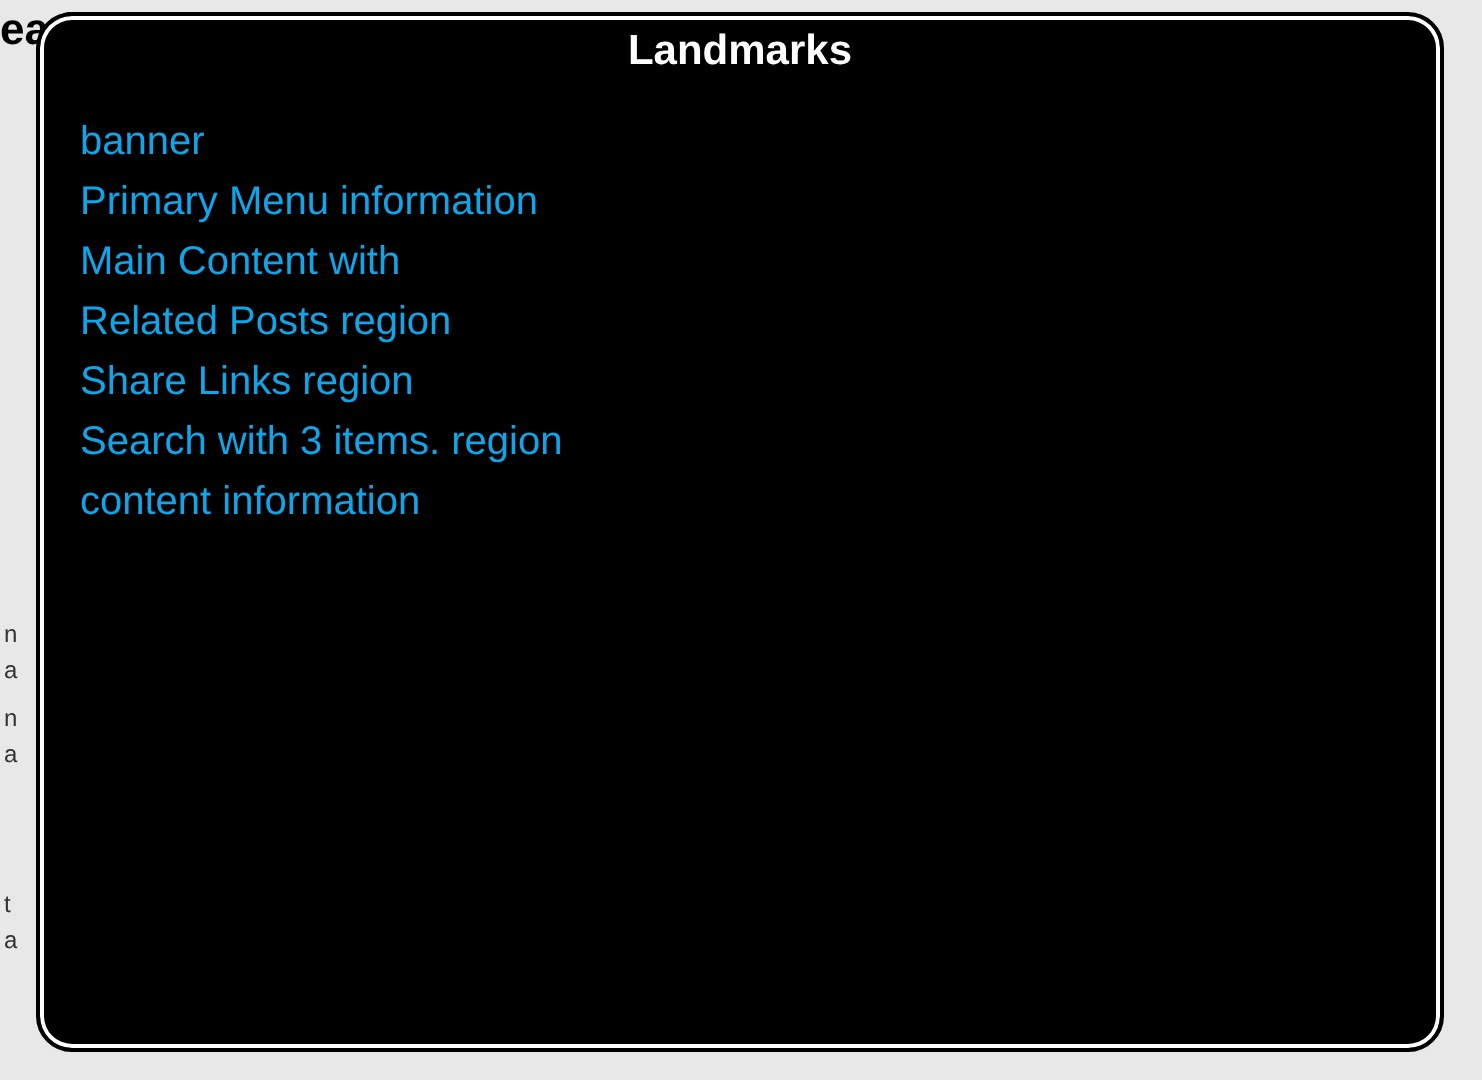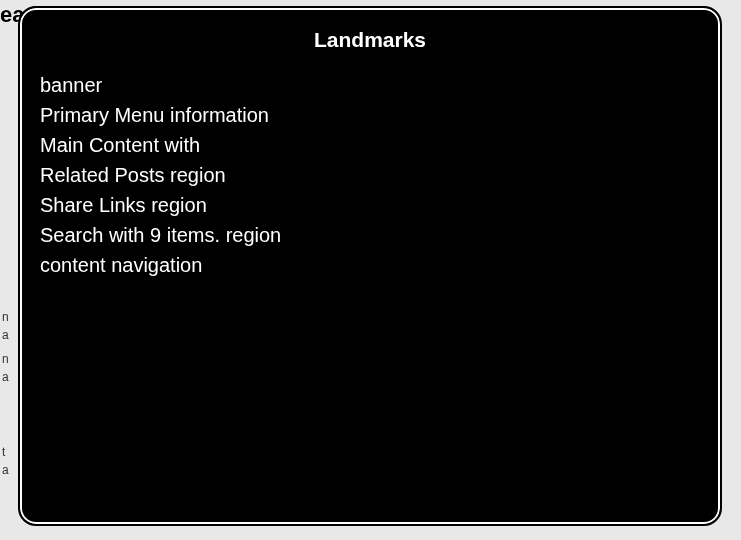--- a/index.html
+++ b/index.html
@@ -31,35 +31,35 @@
     .panel {
       position: absolute;
       top: 6px;
       left: 18px;
       width: 704px;
       height: 520px;
       background: #000;
       border: 2px solid #000;
       border-radius: 18px;
       box-shadow: inset 0 0 0 2px #fff;
-      padding: 20px 20px 20px 20px;
+      padding: 6px 20px 20px 20px;
       z-index: 10;
     }
     .panel-title {
       color: #fff;
       font-weight: bold;
       font-size: 21px;
       text-align: center;
       margin-bottom: 18px;
     }
     .landmark-list {
       list-style: none;
     }
     .landmark-item {
-      color: #ffffff;
+      color: #0ea5e9;
       font-size: 20px;
       line-height: 1.5;
       font-weight: 400;
       cursor: pointer;
     }
   </style>
 </head>
 <body>
 
 <div class="bg-text bg-heading">ead</div>
@@ -71,16 +71,16 @@
 <div class="bg-text bg-fragment" style="top:463px; left:2px;">a</div>
 
 <div class="panel">
   <div class="panel-title">Landmarks</div>
   <ul class="landmark-list">
     <li class="landmark-item">banner</li>
     <li class="landmark-item">Primary Menu information</li>
     <li class="landmark-item">Main Content with</li>
     <li class="landmark-item">Related Posts region</li>
     <li class="landmark-item">Share Links region</li>
-    <li class="landmark-item">Search with 9 items. region</li>
-    <li class="landmark-item">content navigation</li>
+    <li class="landmark-item">Search with 3 items. region</li>
+    <li class="landmark-item">content information</li>
   </ul>
 </div>
 
 </body></html>

